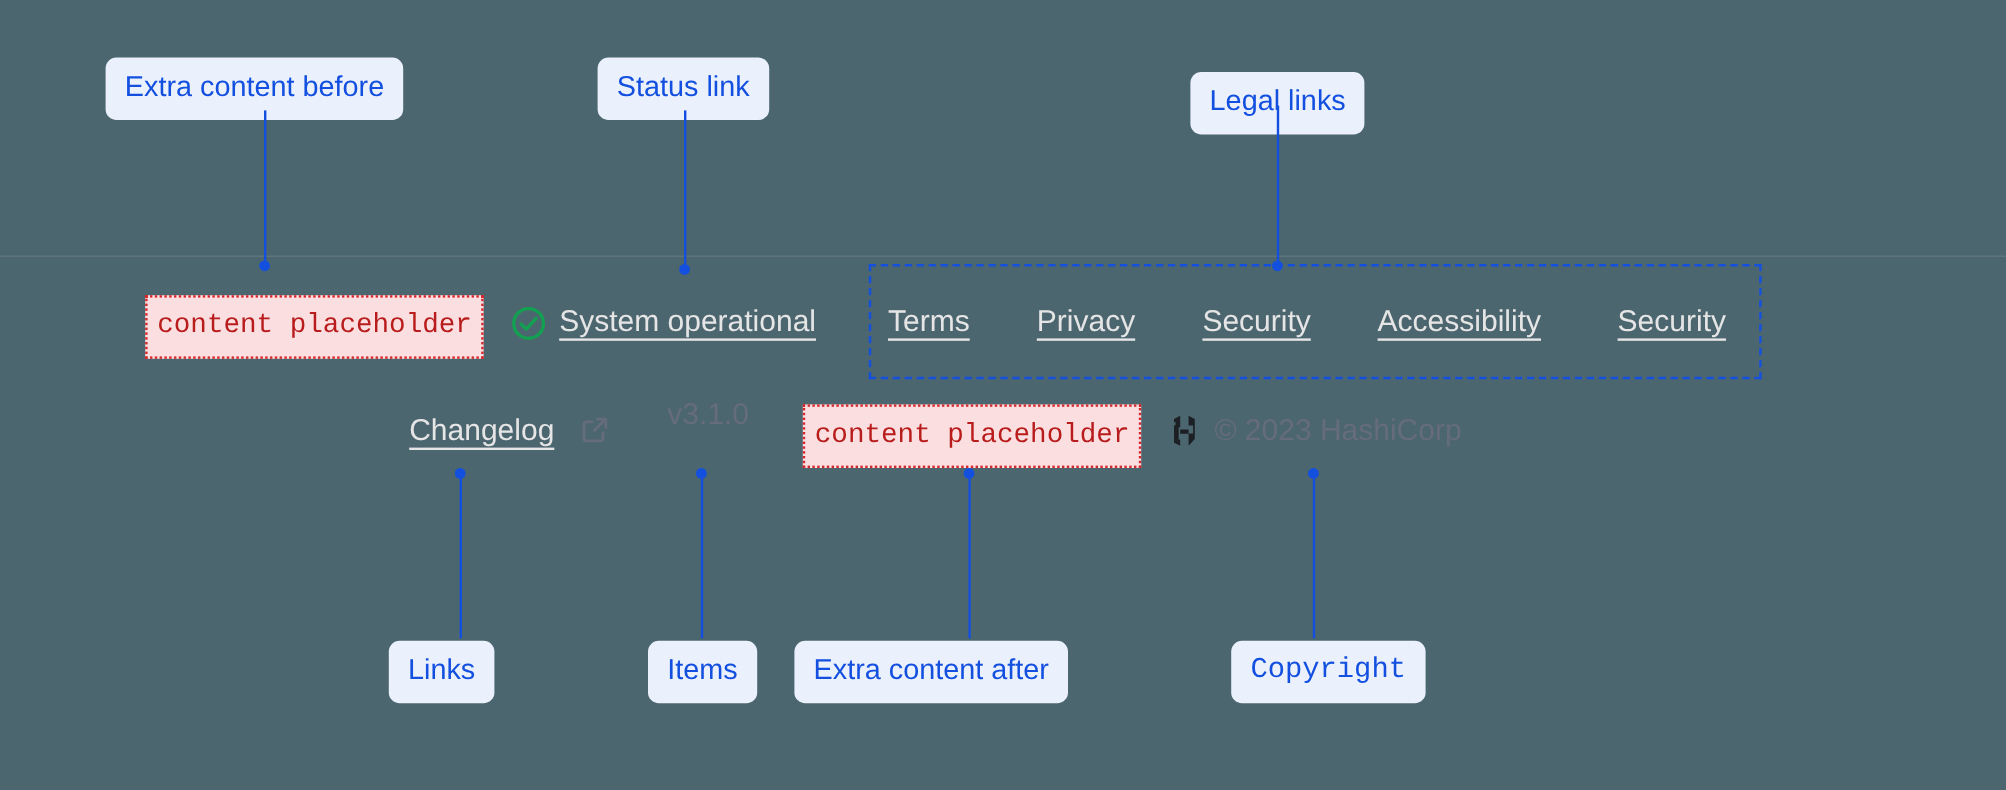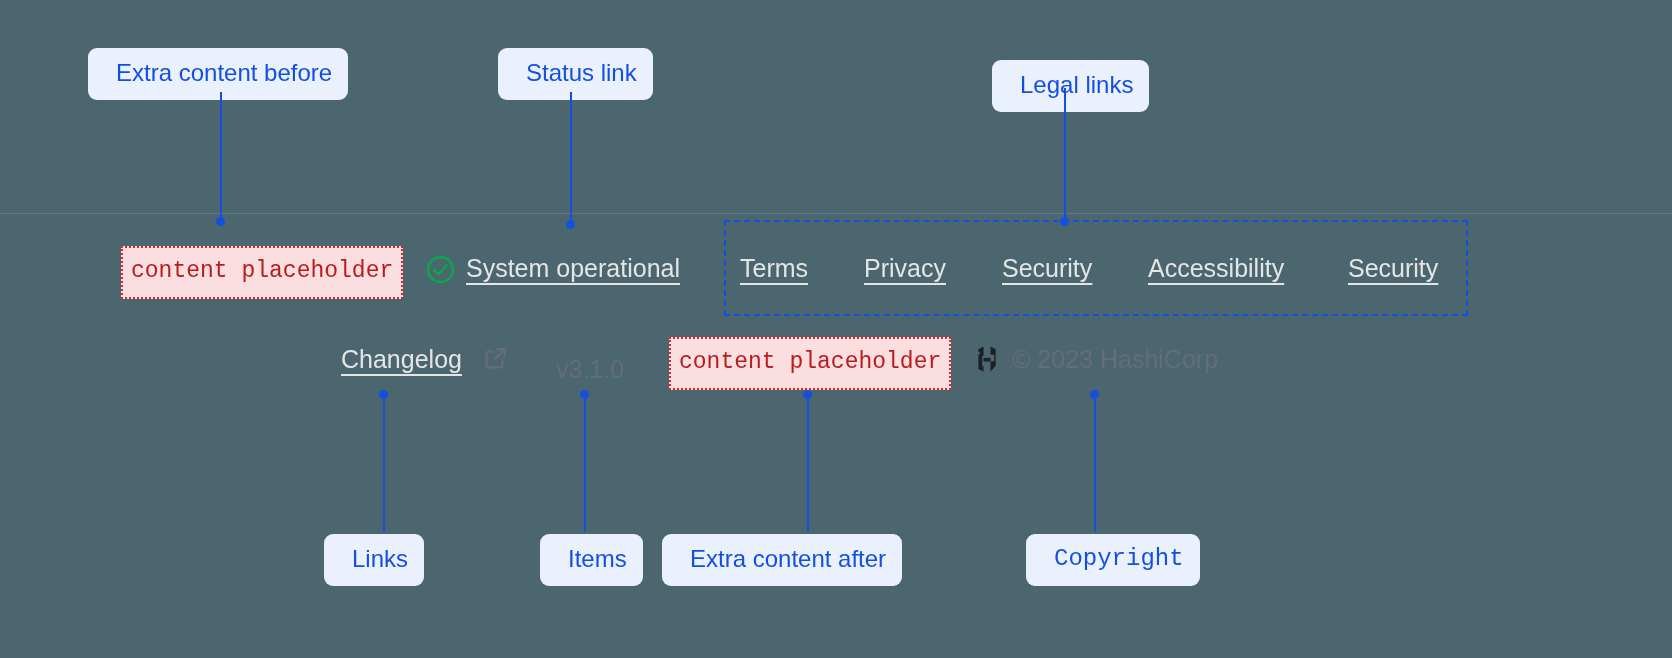--- a/index.html
+++ b/index.html
@@ -15,21 +15,21 @@
   }
 
   
   .callout {
     position: absolute;
     background: #eaf1fd;
     color: #1450e0;
     border-radius: 9px;
     font-size: 24px;
     line-height: 1;
-    padding: 13px 16px 15px 28px;
+    padding: 13px 16px 15px 16px;
     white-space: nowrap;
     font-family: "Liberation Sans", sans-serif;
   }
 
   
   .leader {
     position: absolute;
     width: 2px;
     background: #1450e0;
   }
@@ -136,21 +136,21 @@
 
 <a class="flink" style="left:341px; top:347px;">Changelog</a>
 <span class="icon-wrap" style="left:482px; top:344px;">
   <svg width="28" height="28" viewBox="0 0 24 24" fill="none" stroke="#656c7a" stroke-width="2" stroke-linecap="round" stroke-linejoin="round">
     <path d="M13.5 4.5H19.5V10.5"></path>
     <path d="M19.5 4.5L11.5 12.5"></path>
     <path d="M17.5 14.2V18.5a1.5 1.5 0 0 1-1.5 1.5H5.5A1.5 1.5 0 0 1 4 18.5V8a1.5 1.5 0 0 1 1.5-1.5h4.3"></path>
   </svg>
 </span>
 
-<div class="ftext" style="left:556px; top:357px;">v3.1.0</div>
+<div class="ftext" style="left:556px; top:333px;">v3.1.0</div>
 
 <div class="placeholder" style="left:669px; top:337px;">content placeholder</div>
 
 <span class="icon-wrap" style="left:972px; top:344px;">
   <svg width="30" height="30" viewBox="0 0 24 24" fill="#1c1f23">
     <path d="M5.1 4.1 9.2 2v7.6H6.1V5.9l-1 .5z"></path>
     <path d="M9.2 11.1h5.6v2.9H9.2z"></path>
     <path d="M14.8 2 18.9 4.1v13.3L14.8 22v-8.2h3v-5.3h-3z"></path>
     <path d="M5.1 8.3h3.1v9.8l1-.5V22L5.1 19.9z"></path>
   </svg>

